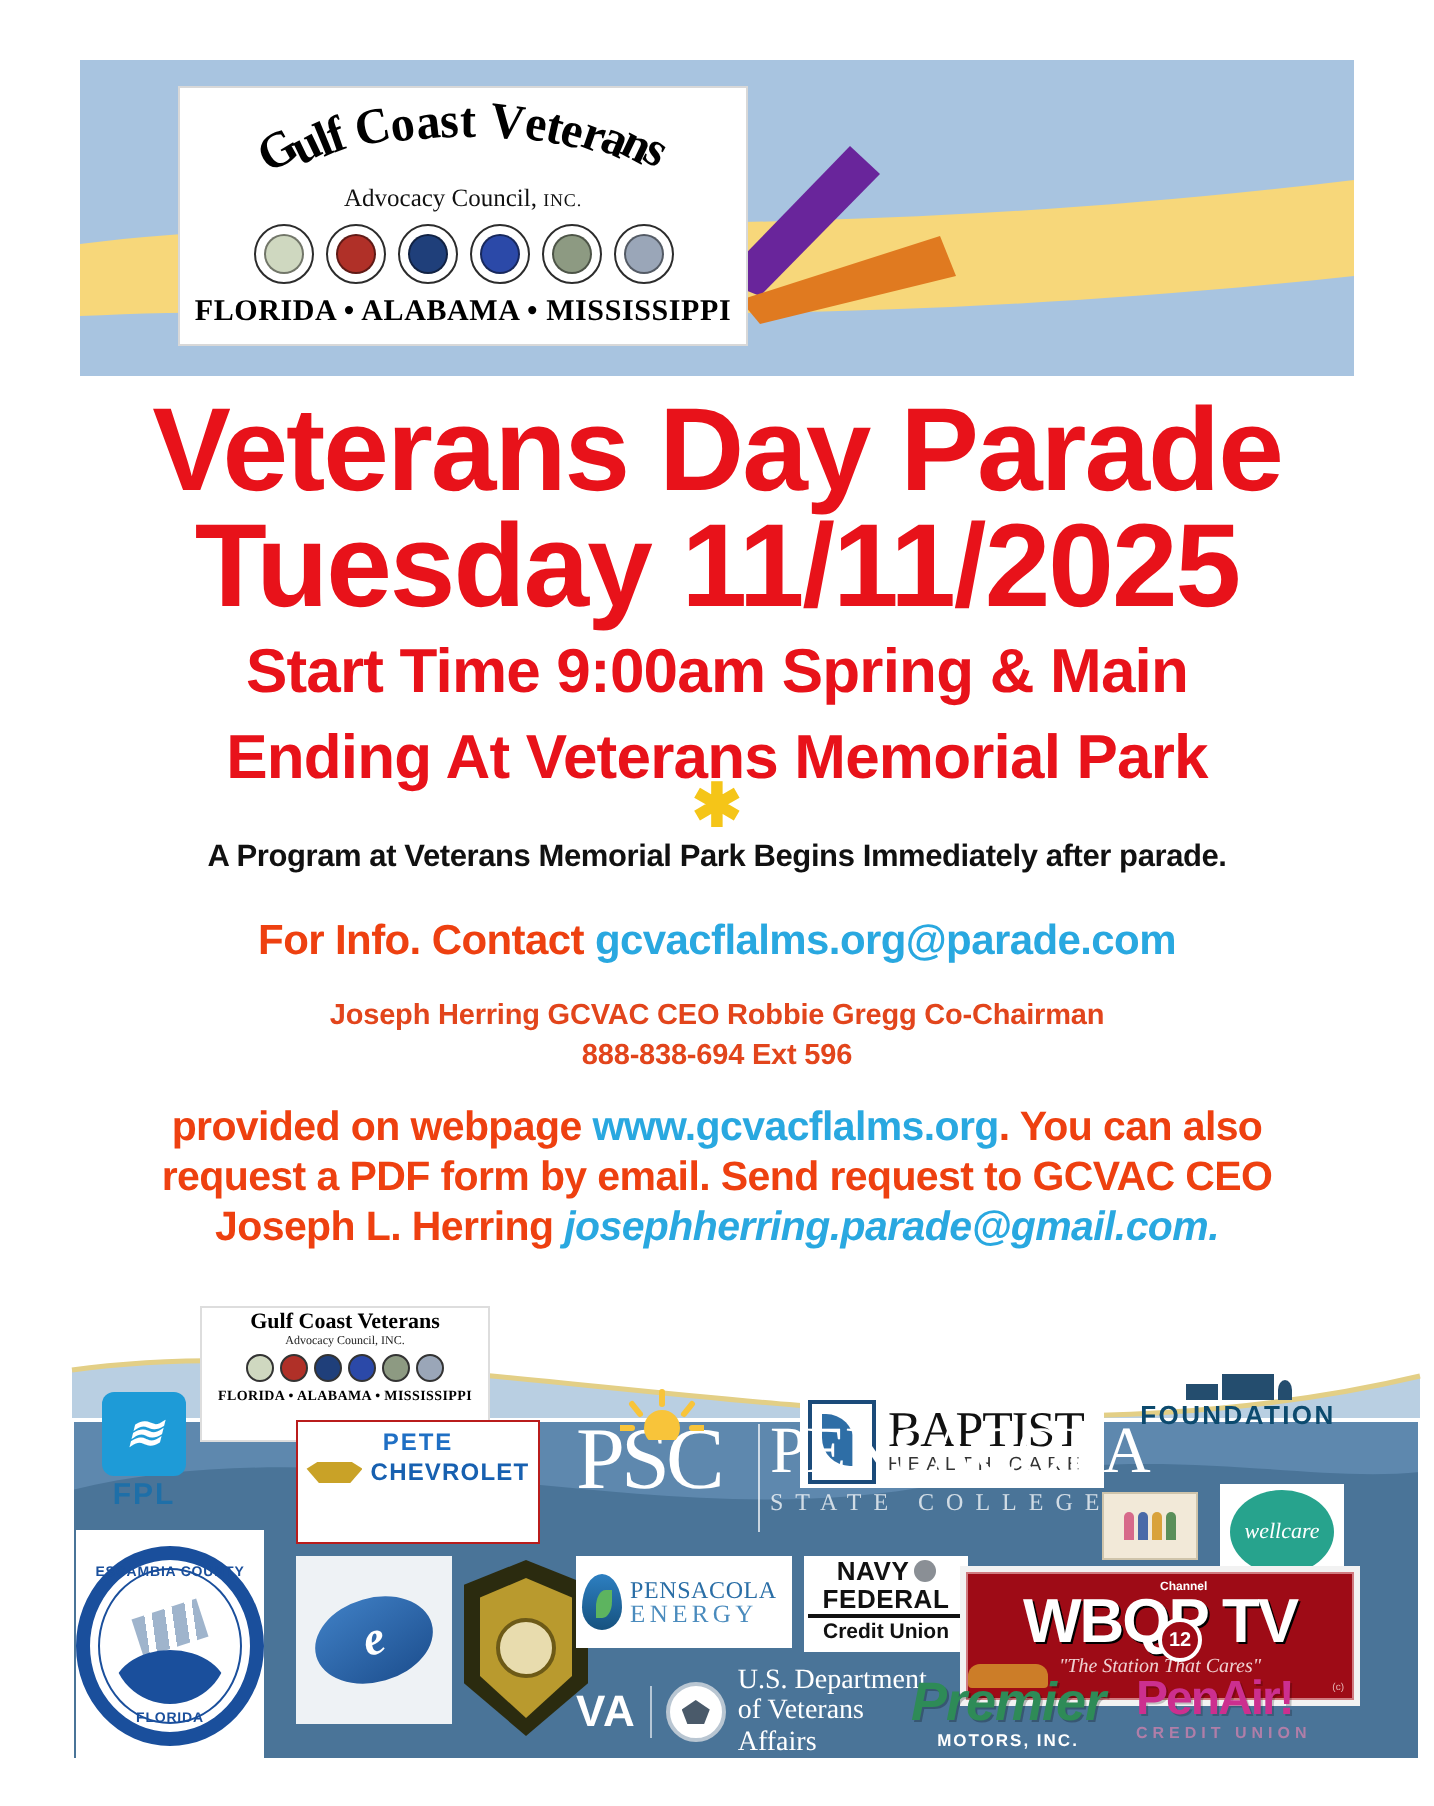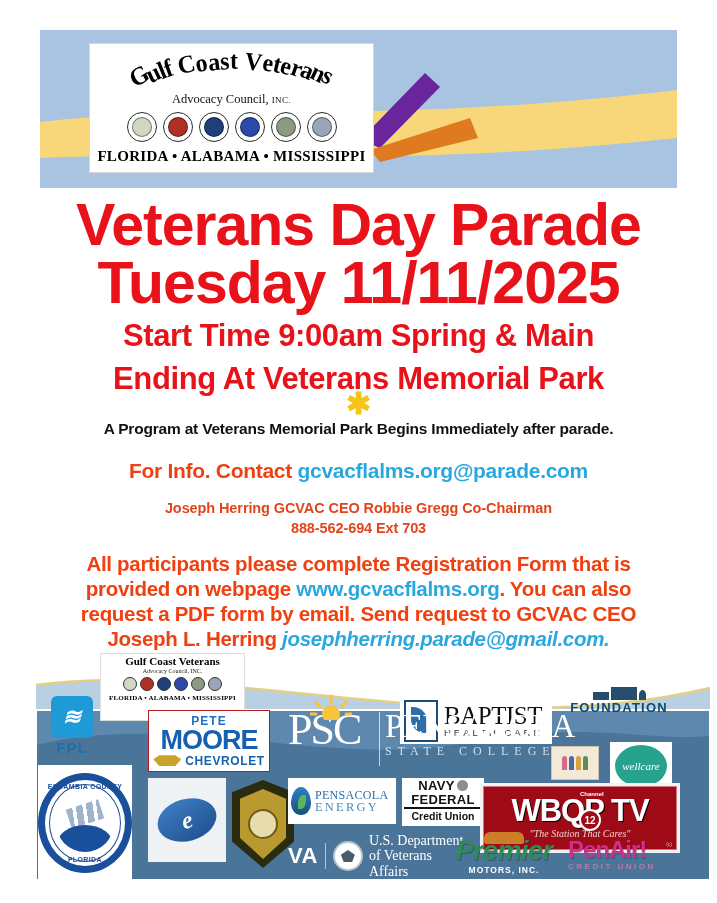--- a/index.html
+++ b/index.html
@@ -294,25 +294,24 @@
 
   <div class="program">A Program at Veterans  Memorial Park  Begins Immediately after parade.</div>
 
   <div class="contact">
     <span>For Info. Contact</span>
     <span class="mail">gcvacflalms.org@parade.com</span>
   </div>
 
   <div class="officers">
     <div>Joseph Herring GCVAC CEO  Robbie Gregg Co-Chairman</div>
-    <div>888-562-694 Ext 703</div>
+    <div>888-838-694 Ext 596</div>
   </div>
 
   <div class="regblock">
-    <div>All participants please complete Registration Form that is</div>
     <div>
       <span>provided on webpage </span><span class="web">www.gcvacflalms.org</span><span>. You can also</span>
     </div>
     <div>request a PDF form by email. Send request to GCVAC CEO</div>
     <div>
       <span>Joseph L. Herring </span><span class="mail2">josephherring.parade@gmail.com.</span>
     </div>
   </div>
 
   <div class="sponsors">
@@ -365,21 +364,20 @@
     <div class="logo escambia">
       <div class="esc-circle">
         <div class="esc-top">ESCAMBIA COUNTY</div>
         <div class="esc-inner"></div>
         <div class="esc-bot">FLORIDA</div>
       </div>
     </div>
 
     <div class="logo petemoore wbox">
       <div class="p1">PETE</div>
-      <div class="p2">MOORE</div>
       <div class="p3">
         <span class="bow"></span>
         <b>CHEVROLET</b>
       </div>
     </div>
 
     <div class="logo eswoosh">
       <div class="ov">
           <b>e</b>
         </div>

